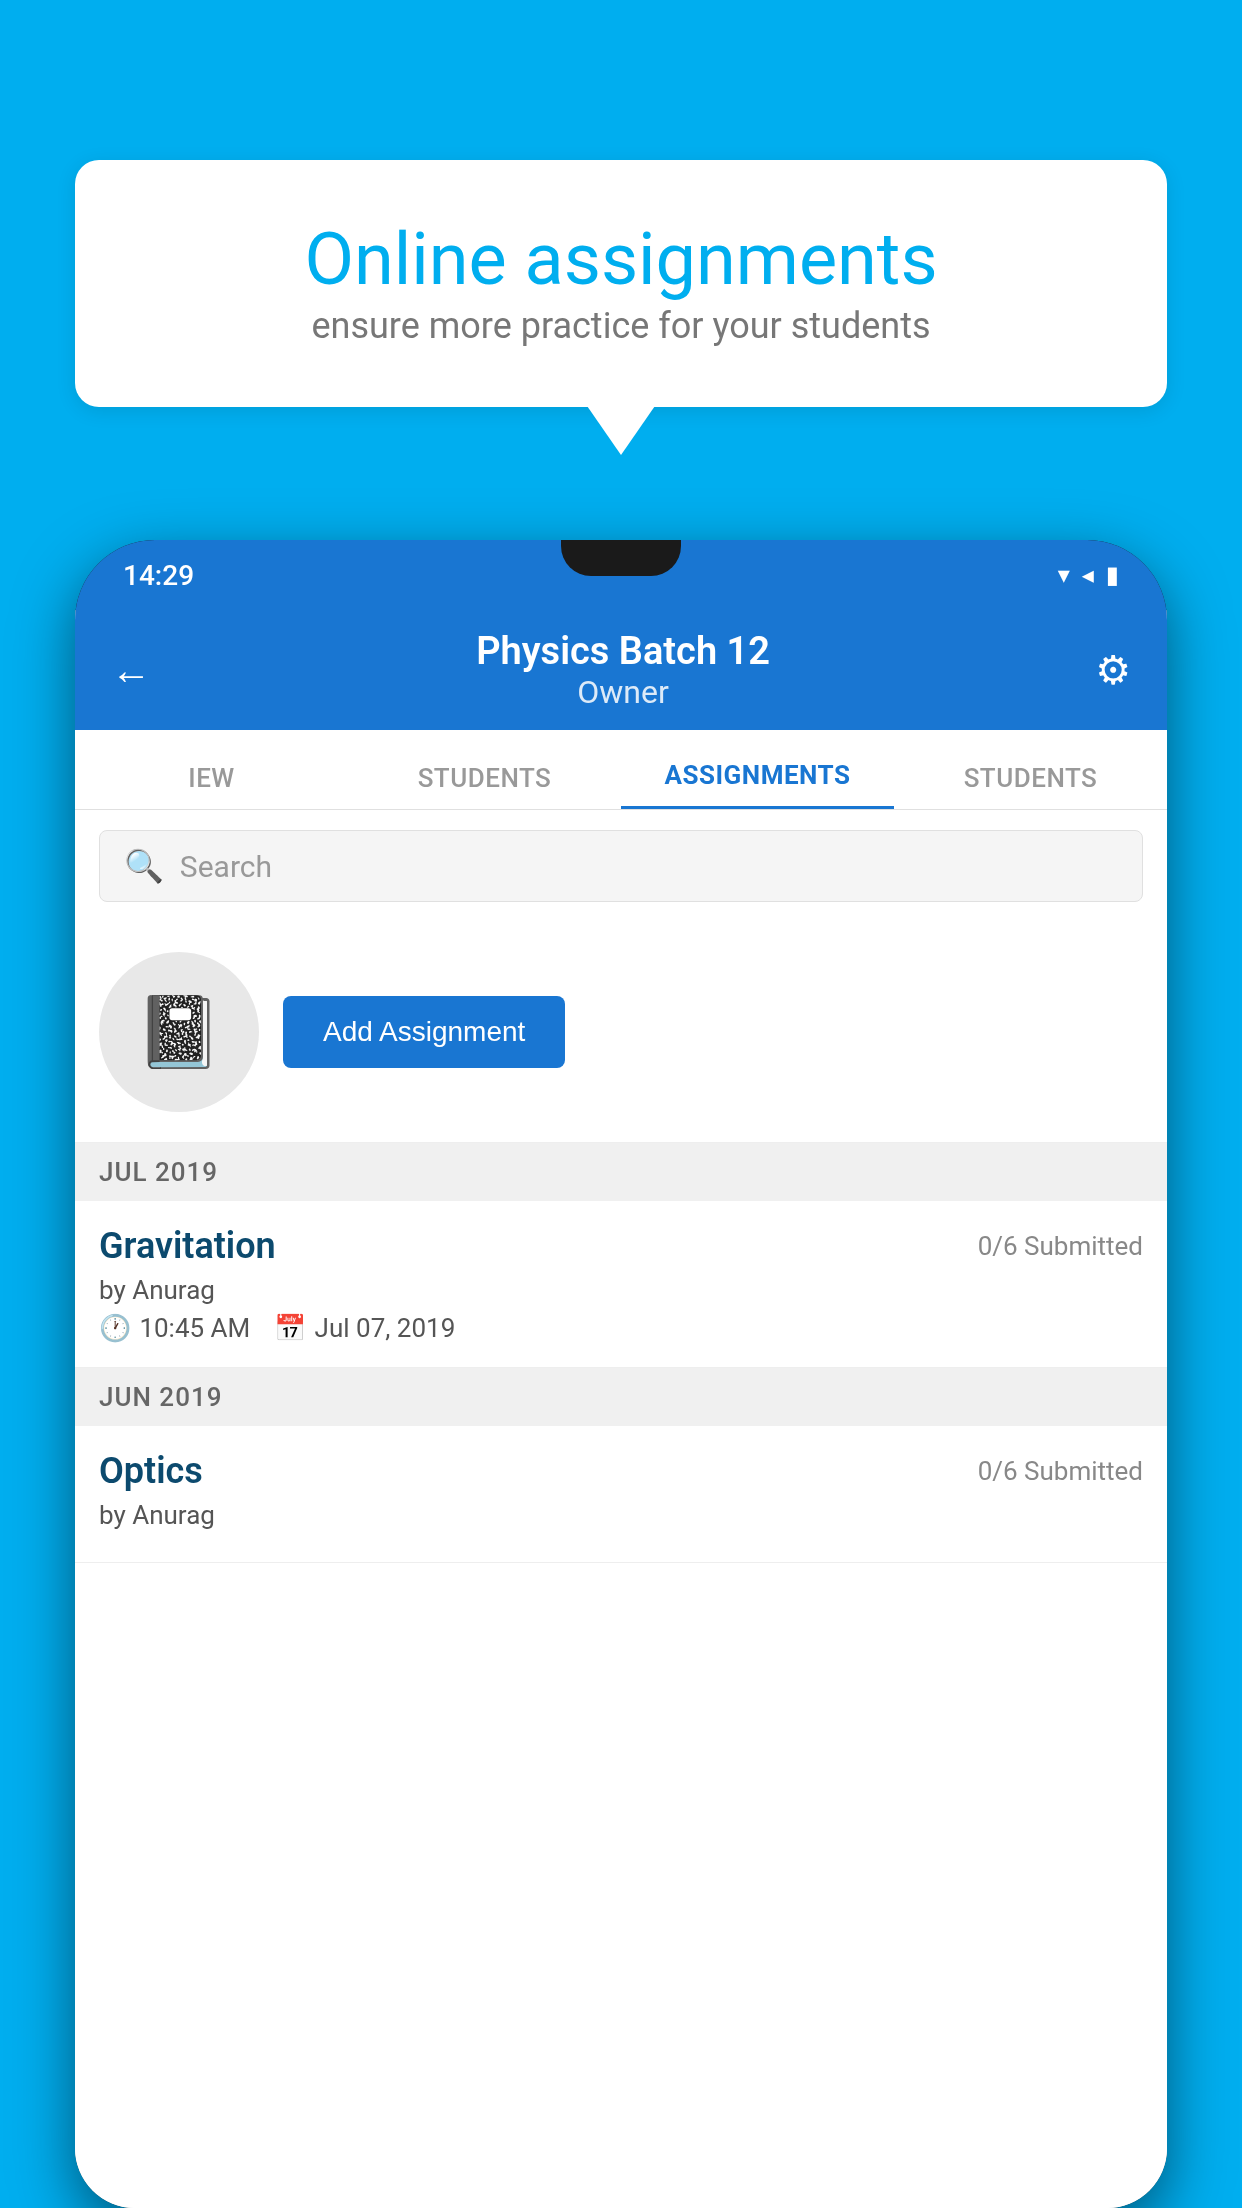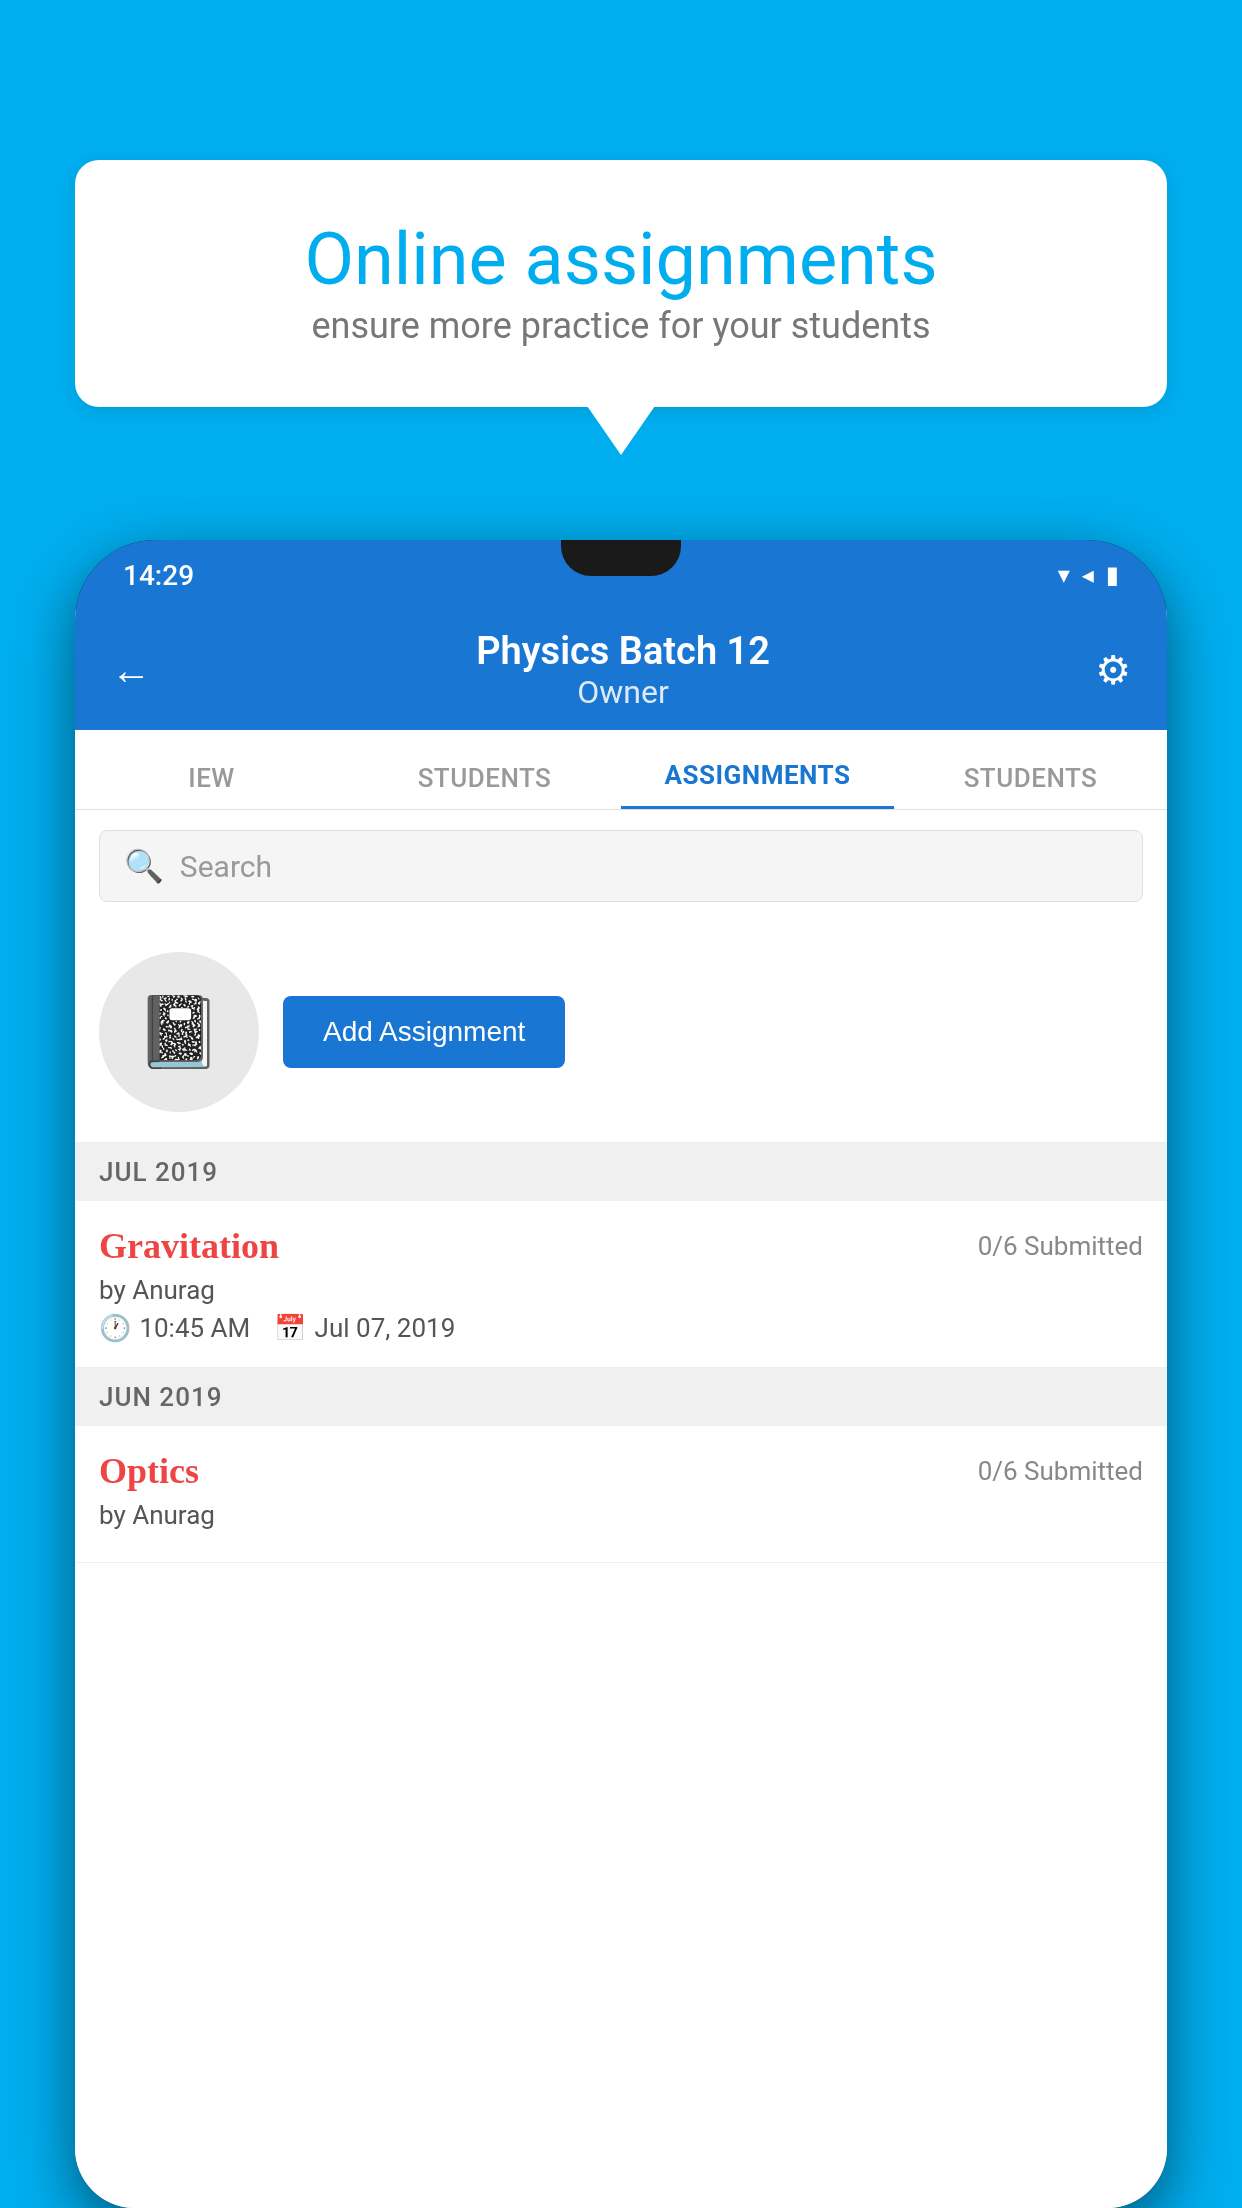--- a/index.html
+++ b/index.html
@@ -275,22 +275,21 @@
     .assignment-row1 {
       display: flex;
       justify-content: space-between;
       align-items: center;
       margin-bottom: 8px;
     }
 
     .assignment-title {
       font-size: 36px;
       font-weight: 600;
-      color: #ef4444;
-      font-family: Liberation Serif, serif;
+      color: #0c4a6e;
     }
 
     .assignment-submitted {
       font-size: 26px;
       color: #888;
     }
 
     .assignment-by {
       font-size: 26px;
       color: #555;

